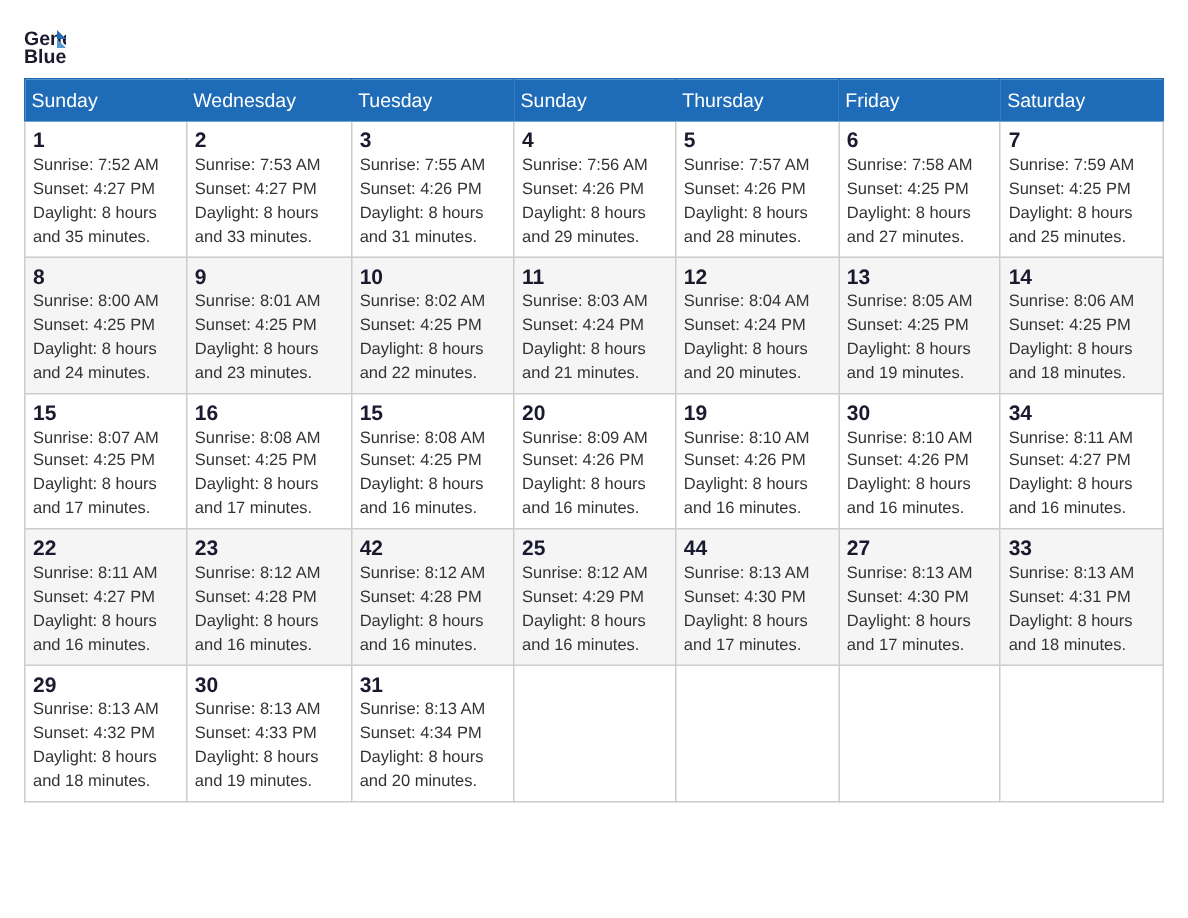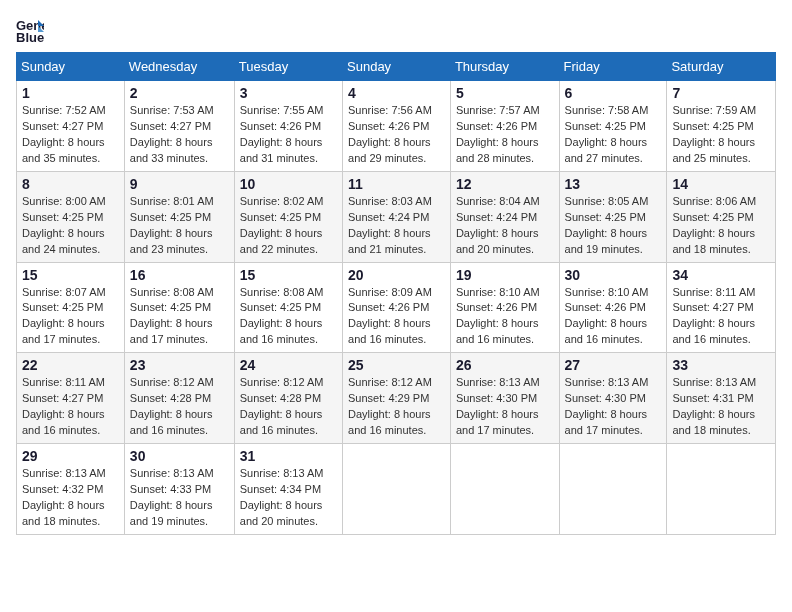--- a/index.html
+++ b/index.html
@@ -208,29 +208,29 @@
       <tr>
         <td>
         <span class="day-number">22</span>
         <span class="day-info">Sunrise: 8:11 AM<br>Sunset: 4:27 PM<br>Daylight: 8 hours<br>and 16 minutes.</span>
       </td>
         <td>
         <span class="day-number">23</span>
         <span class="day-info">Sunrise: 8:12 AM<br>Sunset: 4:28 PM<br>Daylight: 8 hours<br>and 16 minutes.</span>
       </td>
         <td>
-        <span class="day-number">24</span>
+        <span class="day-number">42</span>
         <span class="day-info">Sunrise: 8:12 AM<br>Sunset: 4:28 PM<br>Daylight: 8 hours<br>and 16 minutes.</span>
       </td>
         <td>
         <span class="day-number">25</span>
         <span class="day-info">Sunrise: 8:12 AM<br>Sunset: 4:29 PM<br>Daylight: 8 hours<br>and 16 minutes.</span>
       </td>
         <td>
-        <span class="day-number">26</span>
+        <span class="day-number">44</span>
         <span class="day-info">Sunrise: 8:13 AM<br>Sunset: 4:30 PM<br>Daylight: 8 hours<br>and 17 minutes.</span>
       </td>
         <td>
         <span class="day-number">27</span>
         <span class="day-info">Sunrise: 8:13 AM<br>Sunset: 4:30 PM<br>Daylight: 8 hours<br>and 17 minutes.</span>
       </td>
         <td>
         <span class="day-number">33</span>
         <span class="day-info">Sunrise: 8:13 AM<br>Sunset: 4:31 PM<br>Daylight: 8 hours<br>and 18 minutes.</span>
       </td>

